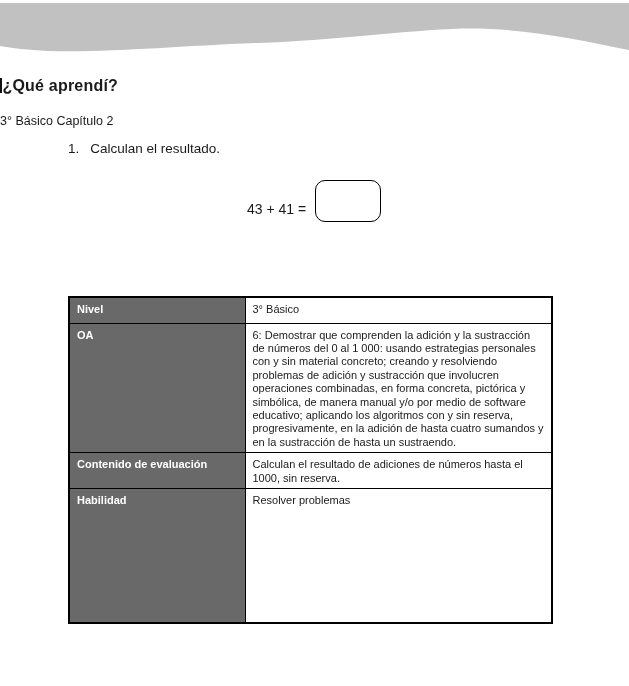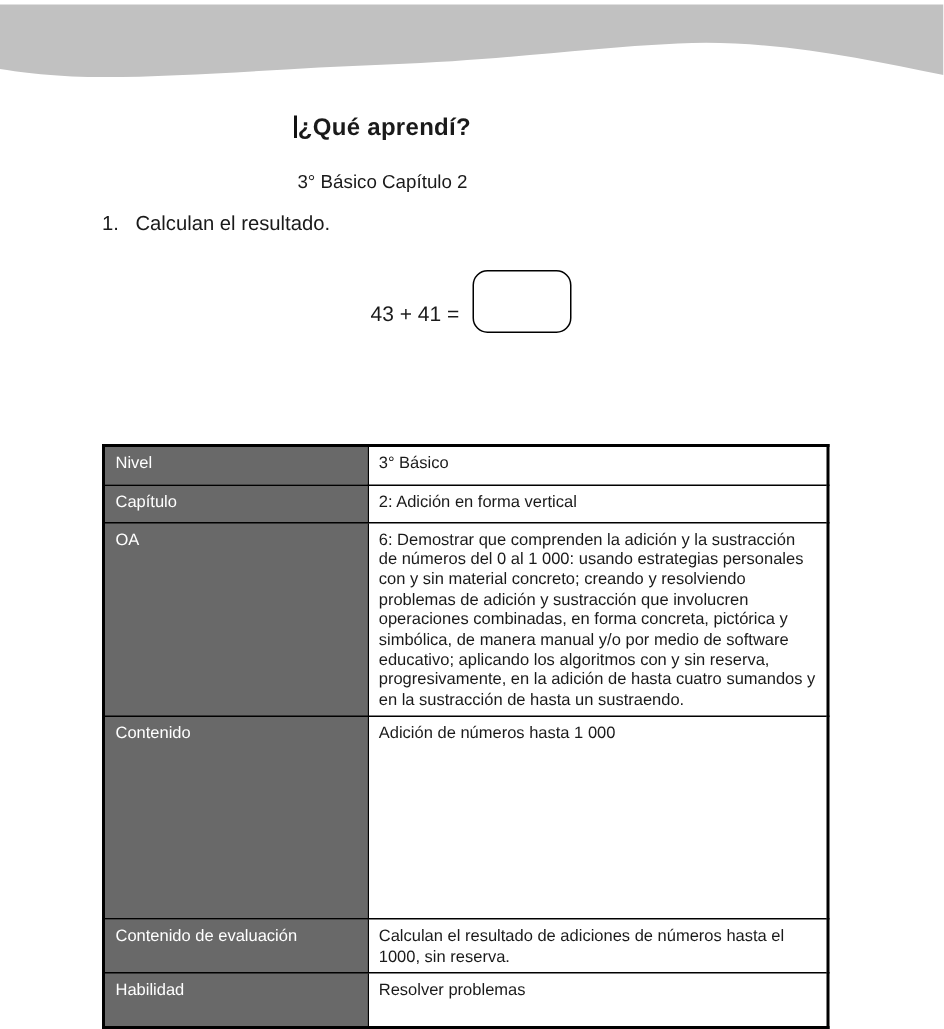--- a/index.html
+++ b/index.html
@@ -19,21 +19,20 @@
     color:var(--ink);
   }
   
   .wave-wrap{position:absolute;top:0;left:0;width:629px;height:60px;}
   .wave-wrap svg{display:block;width:629px;height:60px;}
   .wave-wrap path{fill:var(--wave-gray);}
 
   
   .header-block{
     position:absolute;top:76px;left:0;width:510px;
-    text-align:center;
   }
   .page-title{
     font-size:16px;font-weight:bold;line-height:19px;
     letter-spacing:0.2px;
   }
   .text-cursor{
     display:inline-block;width:1.5px;height:15px;
     background:#111;margin-right:1px;vertical-align:-2px;
   }
   .page-subtitle{
@@ -72,21 +71,21 @@
     border:1px solid #000;
     vertical-align:top;
     text-align:left;
     padding:5px 7px 3px 7px;
     line-height:13.4px;
   }
   .info-table th{
     width:176px;
     background:var(--header-bg);
     color:var(--header-text);
-    font-weight:normal;
+    font-weight:bold;
   }
   .info-table tr:nth-child(1){height:26px;}
   .info-table tr:nth-child(2){height:25px;}
   .info-table tr:nth-child(3){height:24px;}
   .info-table tr:nth-child(4){height:135px;}
   .info-table tr:nth-child(5){height:25px;}
   .info-table tr:nth-child(6){height:37px;}
   .info-table tr:nth-child(7){height:25px;}
   .info-table tr:nth-child(8){height:25px;}
 </style>
@@ -116,30 +115,22 @@
 <div class="equation-text">43 + 41 =</div>
 <div class="answer-box"></div>
 
 <table class="info-table">
   <tbody>
       <tr>
         <th>Nivel</th>
         <td>3° Básico</td>
       </tr>
       <tr>
-        <th>Capítulo</th>
-        <td>2: Adición en forma vertical</td>
-      </tr>
-      <tr>
         <th>OA</th>
         <td>6: Demostrar que comprenden la adición y la sustracción de números del 0 al 1 000: usando estrategias personales con y sin material concreto; creando y resolviendo problemas de adición y sustracción que involucren operaciones combinadas, en forma concreta, pictórica y simbólica, de manera manual y/o por medio de software educativo; aplicando los algoritmos con y sin reserva, progresivamente, en la adición de hasta cuatro sumandos y en la sustracción de hasta un sustraendo.</td>
-      </tr>
-      <tr>
-        <th>Contenido</th>
-        <td>Adición de números hasta 1 000</td>
       </tr>
       <tr>
         <th>Contenido de evaluación</th>
         <td>Calculan el resultado de adiciones de números hasta el 1000, sin reserva.</td>
       </tr>
       <tr>
         <th>Habilidad</th>
         <td>Resolver problemas</td>
       </tr>
     </tbody>

